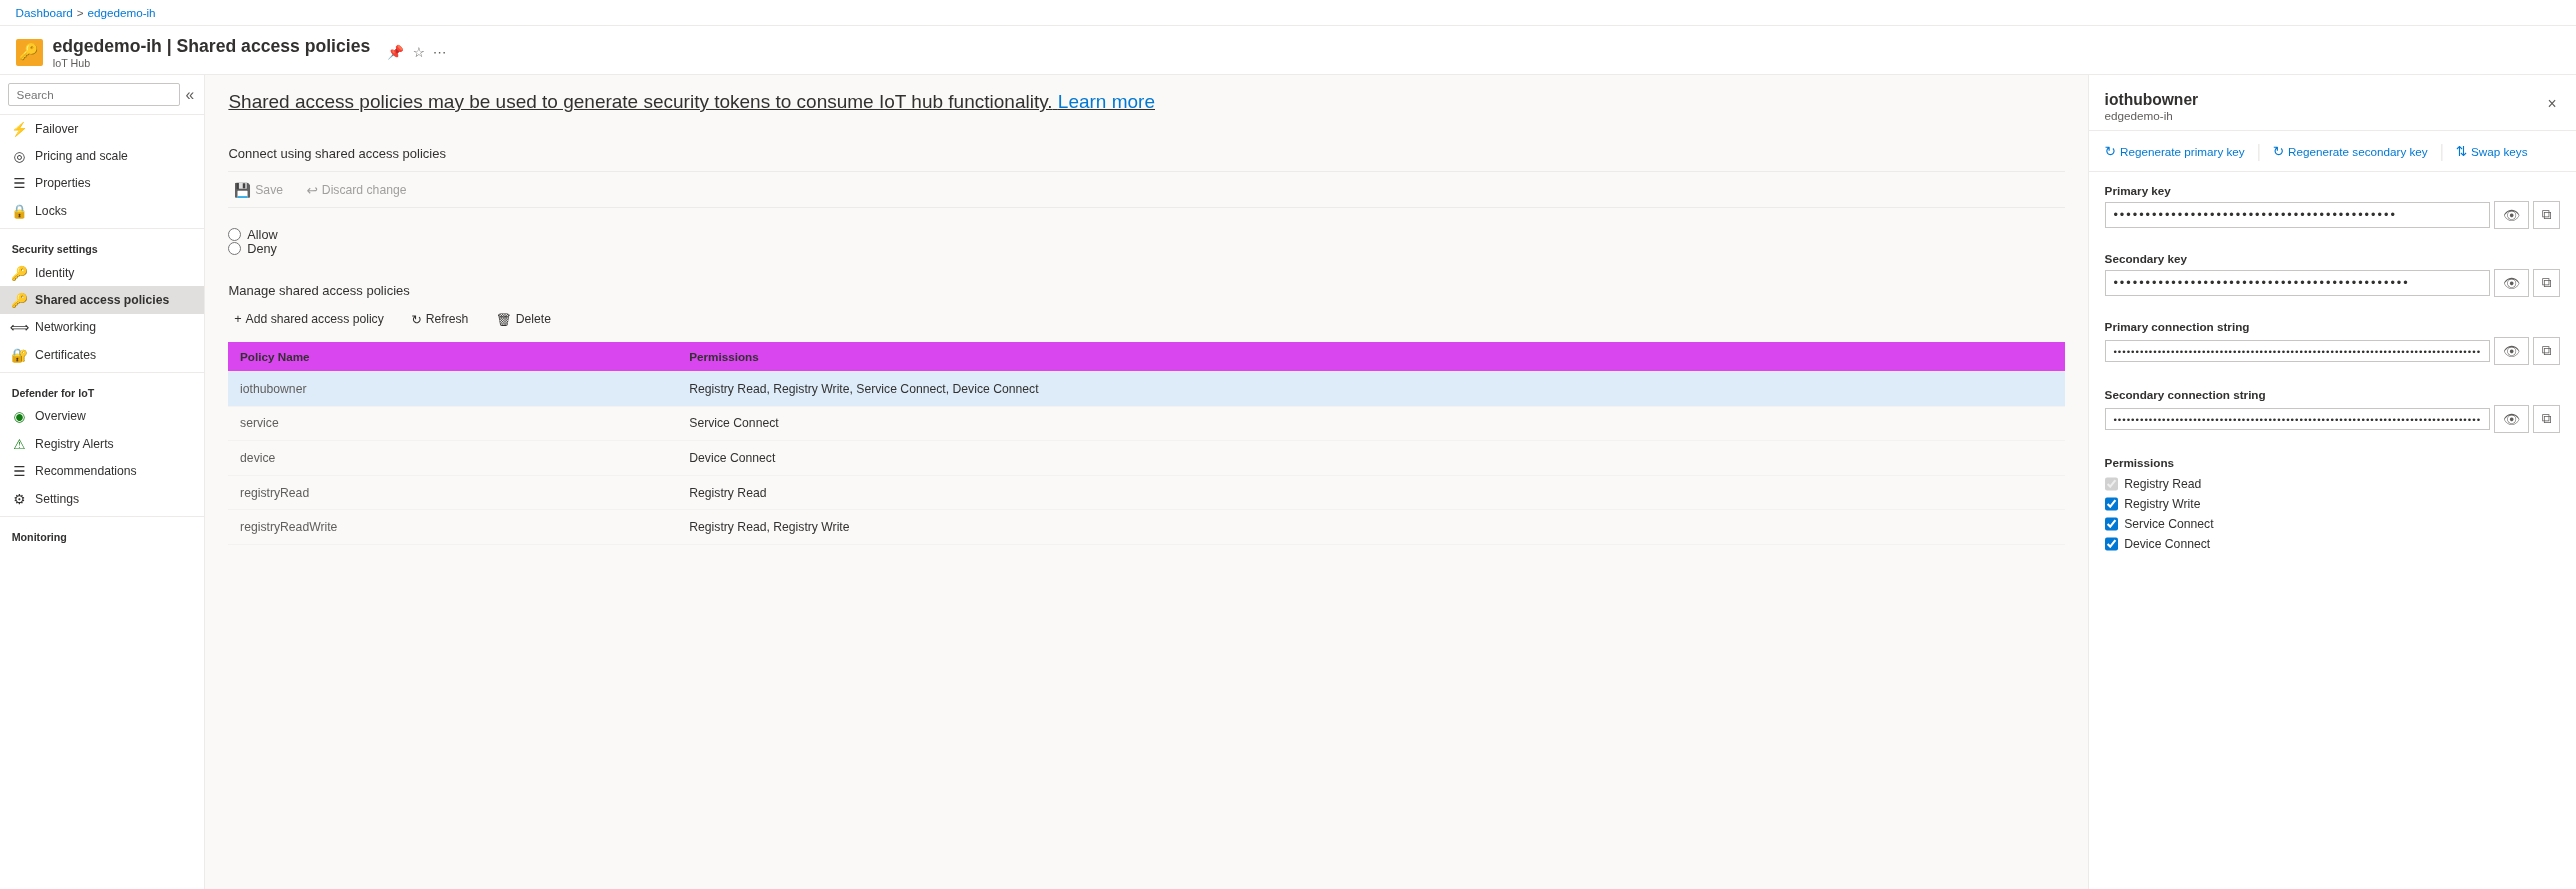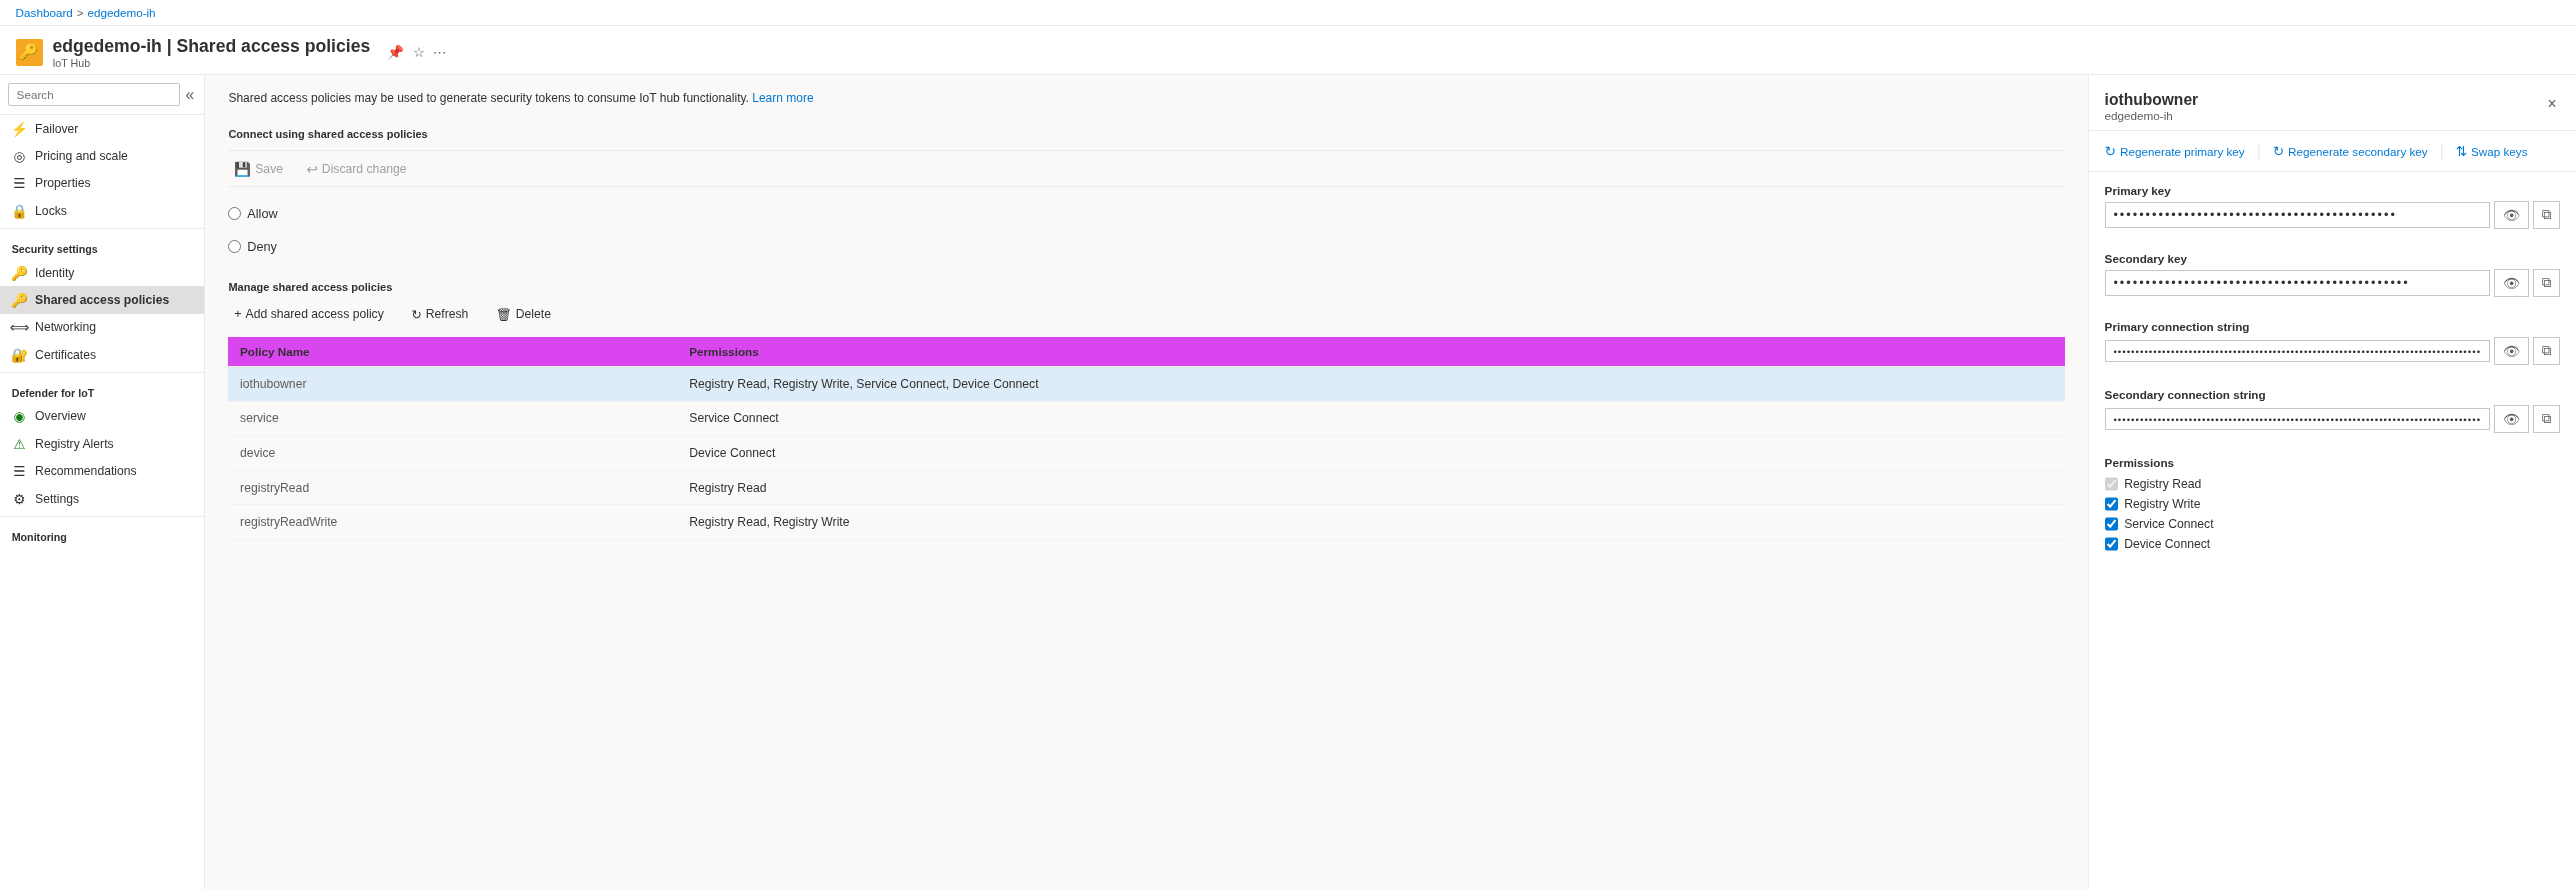--- a/index.html
+++ b/index.html
@@ -101,29 +101,30 @@
 
     
     .content-area {
       flex: 1;
       overflow-y: auto;
       padding: 15.6px 23.4px;
       background: #faf9f8;
     }
 
     .content-description {
-      font-size: 12px;
-      color: #323130;
-      margin-bottom: 23px;
+      font-size: 19px;
+      color: #323130;
+      margin-bottom: 33px;
+      text-decoration: underline;
     }
     .content-description a { color: #0078d4; text-decoration: none; }
 
     .section-title {
-      font-size: 11px;
-      font-weight: 700;
+      font-size: 13px;
+      font-weight: 400;
       margin-bottom: 9.8px;
       color: #323130;
     }
 
     .toolbar {
       display: flex;
       align-items: center;
       gap: 11.7px;
       padding: 5.9px 0;
       border-top: 1px solid #edebe9;
@@ -137,21 +138,21 @@
       cursor: pointer;
       color: #323130;
       font-size: 12.2px;
       padding: 3.9px 5.9px;
       border: none;
       background: none;
     }
     .toolbar-btn.disabled { color: #a19f9d; cursor: default; }
     .toolbar-btn .btn-icon { font-size: 13.7px; }
 
-    .radio-group { display: flex; flex-direction: column; gap: 19px; padding: 7.8px 0; }
+    .radio-group { display: flex; flex-direction: column; gap: 0; padding: 7.8px 0; }
     .radio-item { display: flex; align-items: center; gap: 5.9px; font-size: 12.7px; }
     .radio-item input[type="radio"] { cursor: pointer; }
 
     .manage-section { margin-top: 19.5px; }
 
     .manage-toolbar {
       display: flex;
       align-items: center;
       gap: 15.6px;
       margin-bottom: 11.7px;

